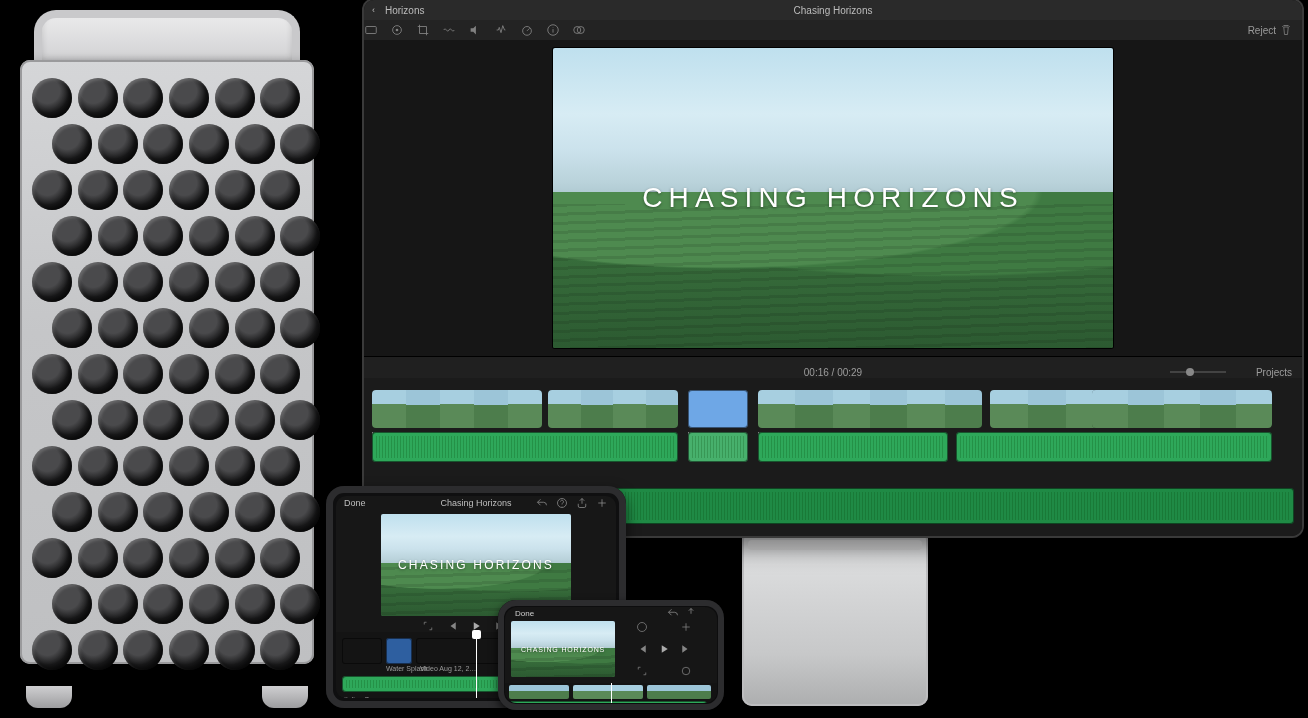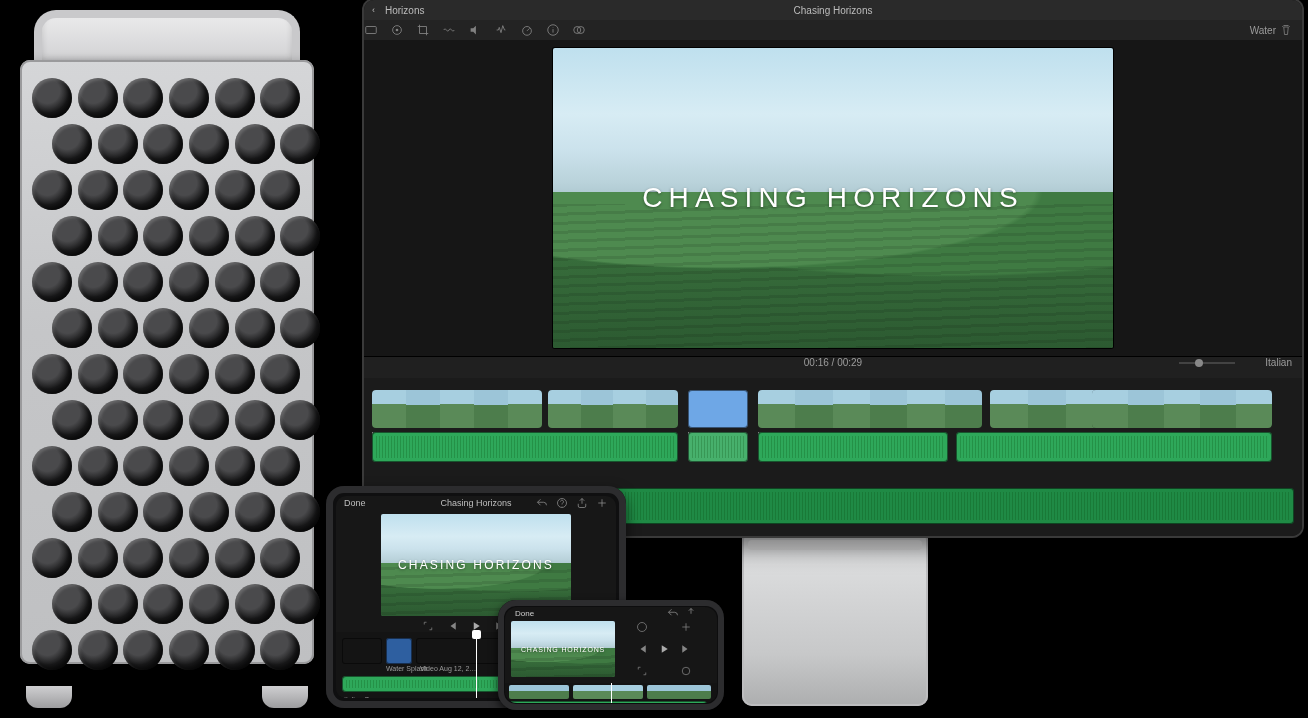--- a/index.html
+++ b/index.html
@@ -39,21 +39,21 @@
   .hills{position:absolute;left:0;right:0;bottom:0;height:52%;background:
      radial-gradient(140% 120% at 30% 0%,#4e8a4f 0 40%,transparent 41%),
      radial-gradient(160% 140% at 70% -10%,#3f7a42 0 45%,transparent 46%),
      linear-gradient(180deg,#3f7a42,#2c5a31);}
   .terraces{position:absolute;left:0;right:0;bottom:0;height:48%;background:repeating-linear-gradient(178deg,rgba(0,0,0,.10) 0 3px,transparent 3px 9px);mix-blend-mode:multiply;}
   .overlay-title{position:absolute;inset:0;display:flex;align-items:center;justify-content:center;color:#fff;font-weight:500;letter-spacing:.22em;font-size:28px;text-shadow:0 1px 3px rgba(0,0,0,.4);}
   .viewer-icons{position:absolute;left:14px;bottom:8px;right:14px;display:flex;align-items:center;gap:14px;color:#8f8f8f;font-size:11px;}
   .viewer-icons .spacer{flex:1;}
   .transport{position:absolute;left:0;right:0;bottom:6px;display:flex;justify-content:center;gap:14px;}
 
-  .timebar{height:22px;background:#202020;display:flex;align-items:flex-start;justify-content:flex-end;gap:14px;padding:0 10px;font-size:10px;color:#9c9c9c;border-top:1px solid #000;}
+  .timebar{height:22px;background:#202020;display:flex;align-items:flex-end;justify-content:flex-end;gap:14px;padding:0 10px;font-size:10px;color:#9c9c9c;border-top:1px solid #000;}
   .timebar .time{position:absolute;left:0;right:0;text-align:center;}
 
   .timeline{flex:1;background:#1b1b1b;position:relative;padding:12px 8px 8px;overflow:hidden;}
   .tl-row{position:relative;height:38px;margin-bottom:1px;}
   .clip{position:absolute;top:0;bottom:0;border-radius:4px;overflow:hidden;box-shadow:inset 0 0 0 1px rgba(0,0,0,.5);}
   .clip .thumbs{position:absolute;inset:0;display:flex;}
   .clip .thumbs>div{flex:1;min-width:0;}
   .clip .thumbs>div:nth-child(odd){background:linear-gradient(180deg,#a7cfe0 0 38%,#5a8a58 38% 100%);}
   .clip .thumbs>div:nth-child(even){background:linear-gradient(180deg,#9cc5d8 0 40%,#4d7d4c 40% 100%);}
   .clip.solid{background:#6ea7e6;}
@@ -273,21 +273,21 @@
               <path d="M8 5v.5M8 7v4" stroke="#aaa"></path>
             </svg>
           </span>
         <span class="ico">
             <svg viewBox="0 0 16 16">
               <circle cx="6" cy="8" r="4" fill="none" stroke="#aaa"></circle>
               <circle cx="10" cy="8" r="4" fill="none" stroke="#aaa"></circle>
             </svg>
           </span>
         <div class="reject">
-          <span>Water</span>
+          <span>Reject</span>
           <svg class="mini-ico" viewBox="0 0 16 16">
               <path d="M3 4l2-2h6l2 2M5 4h6l-1 10H6z" stroke="#aaa" fill="none"></path>
             </svg>
         </div>
       </div>
 
       <div class="viewer">
         <div class="video-frame">
           <div class="sky"></div>
             <div class="mountains"></div>
@@ -335,21 +335,21 @@
               <line x1="2" y1="6" x2="58" y2="6" stroke="#666"></line>
               <circle cx="22" cy="6" r="4" fill="#888"></circle>
             </svg>
           </span>
         <span class="ico">
             <svg viewBox="0 0 16 16">
               <circle cx="8" cy="8" r="3" fill="none" stroke="#999"></circle>
               <path d="M8 1v2M8 13v2M1 8h2M13 8h2M3 3l1.5 1.5M11.5 11.5L13 13M13 3l-1.5 1.5M4.5 11.5L3 13" stroke="#999"></path>
             </svg>
           </span>
-        <span>Italian</span>
+        <span>Projects</span>
       </div>
 
       <div class="timeline">
 
         <div class="tl-row">
           <div class="clip" style="left:0;width:170px">
               <div class="thumbs">
                 <div></div>
                 <div></div>
                 <div></div>

